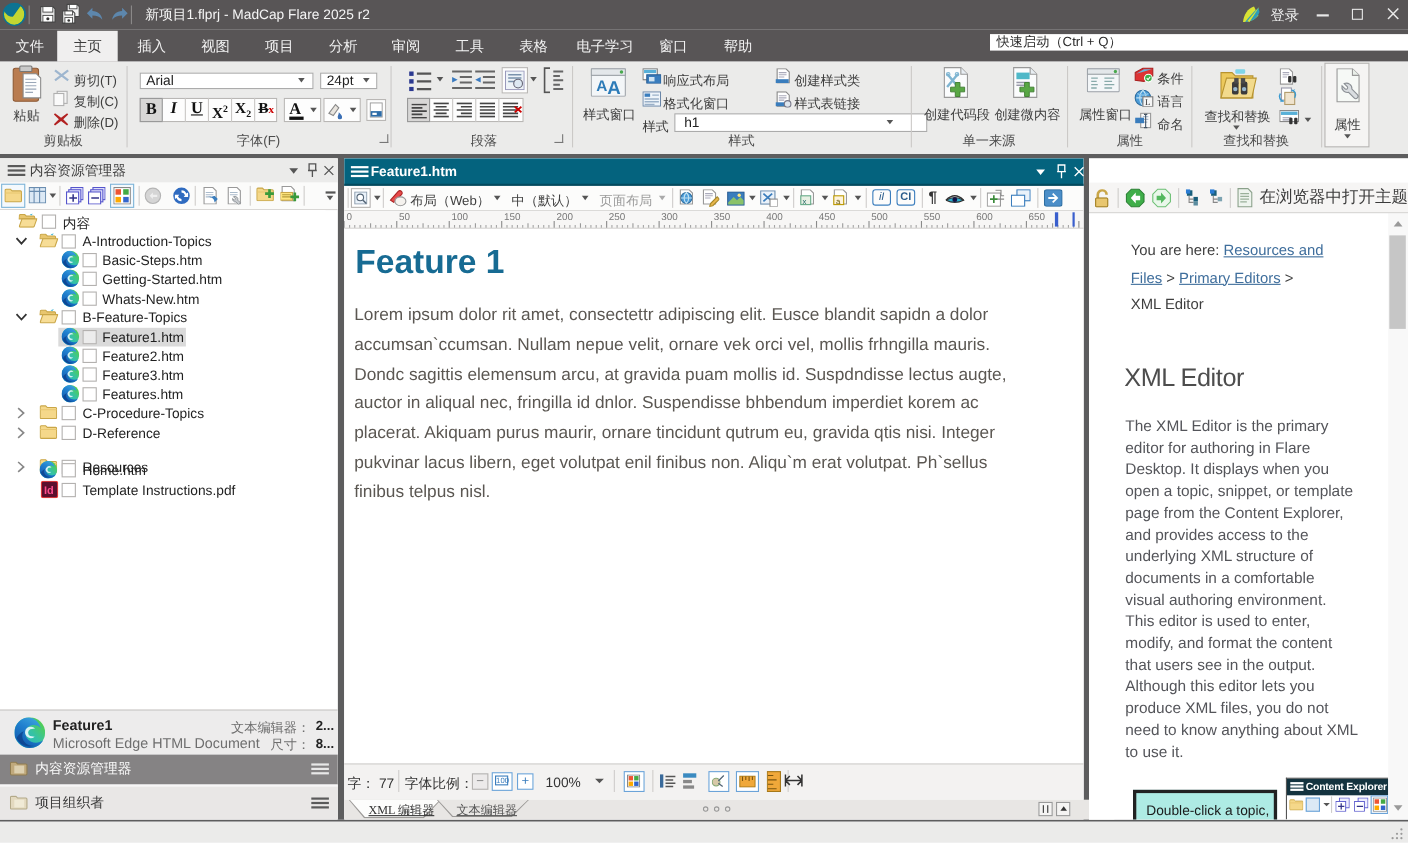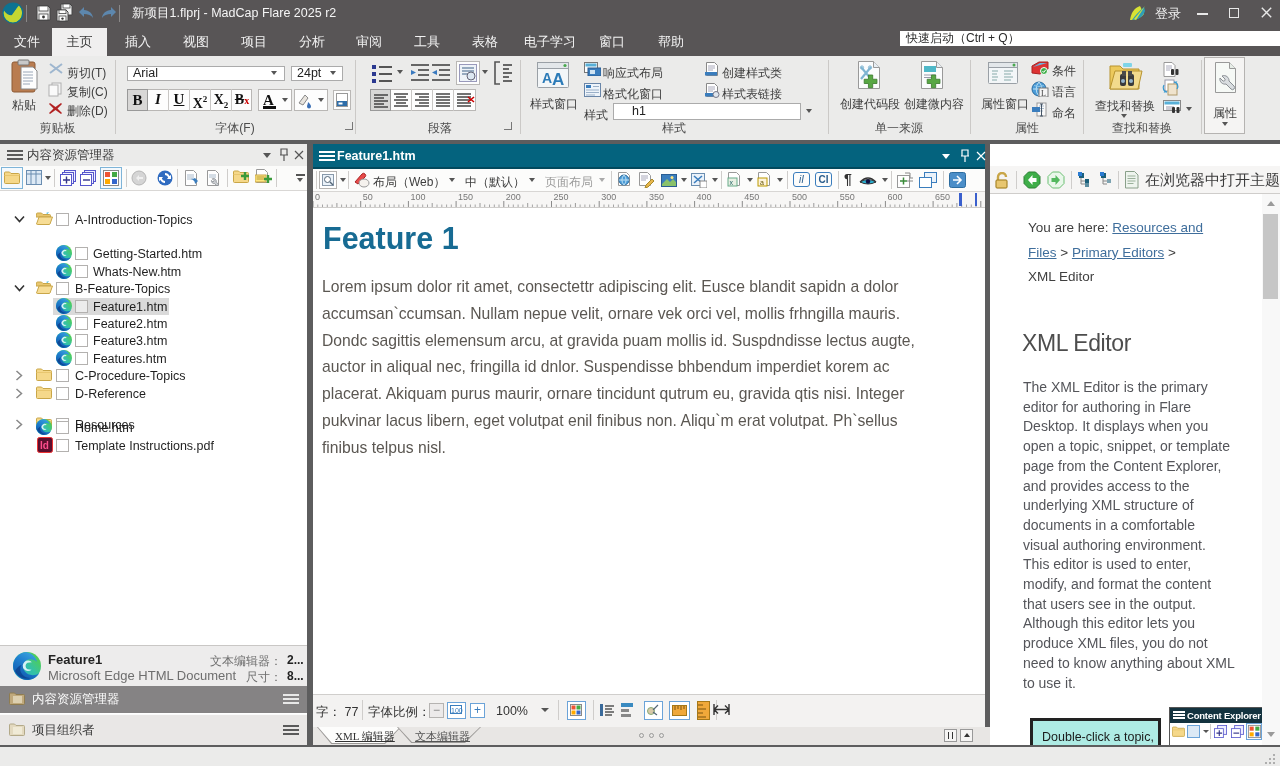--- a/index.html
+++ b/index.html
@@ -247,21 +247,21 @@
     <rect x="6" y="8" width="5" height="4" fill="#cfe3f2"></rect>
   </svg>
   <div class="abs rtext" style="left:603px;top:9px">响应式布局</div>
   <svg class="abs" style="left:584px;top:27px" width="17" height="14" viewBox="0 0 17 14">
     <rect x="0.5" y="0.5" width="16" height="13" fill="#eef4fa" stroke="#6a86a8"></rect>
     <rect x="2" y="2" width="5" height="3" fill="#3a7dbd"></rect>
     <path d="M9 3.5h6M2 7h13M2 9.5h13M2 12h9" stroke="#9ab0c8" stroke-width="1.2"></path>
   </svg>
   <div class="abs rtext" style="left:603px;top:30px">格式化窗口</div>
   <div class="abs rtext" style="left:584px;top:51px">样式</div>
-  <div class="abs" style="left:613px;top:47px;width:188px;height:17px;background:#fff;border:1px solid #ababab;font-size:12.5px;color:#222;line-height:15px;padding-left:18px">h1</div>
+  <div class="abs" style="left:613px;top:47px;width:230px;height:17px;background:#fff;border:1px solid #ababab;font-size:12.5px;color:#222;line-height:15px;padding-left:8px">h1</div>
   <div class="abs" style="left:806px;top:53px;width:0;height:0;border-left:3.5px solid transparent;border-right:3.5px solid transparent;border-top:4px solid #555"></div>
   <svg class="abs" style="left:705px;top:6px" width="14" height="14" viewBox="0 0 14 14">
     <path d="M1.5 0.5 h8 l3 3 v10 h-11 z" fill="#fff" stroke="#888"></path>
     <path d="M3 4h7M3 6h7M3 8h5" stroke="#aab" stroke-width="1"></path>
     <rect x="0" y="10" width="12" height="3.5" fill="#3a7dbd"></rect>
   </svg>
   <div class="abs rtext" style="left:722px;top:9px">创建样式类</div>
   <svg class="abs" style="left:705px;top:27px" width="15" height="15" viewBox="0 0 15 15">
     <path d="M1.5 0.5 h8 l3 3 v10 h-11 z" fill="#fff" stroke="#888"></path>
     <path d="M3 4h7M3 6h7M3 8h5" stroke="#aab" stroke-width="1"></path>
@@ -493,29 +493,43 @@
       <path d="M1.5 0.5 h8 l3 3 v10 h-11 z" fill="#fff" stroke="#999"></path>
       <rect x="0" y="6" width="11" height="7" fill="#ffe680" stroke="#c9a648"></rect>
       <path d="M1.5 8 h8 M1.5 10 h8" stroke="#b59a3a" stroke-width="1"></path>
       <path d="M13 6 v8 M9 10 h8" stroke="#3a9a3a" stroke-width="2.4"></path>
     </svg>
     <div class="abs" style="left:276px;top:3px;width:1px;height:18px;background:#cfcdcb"></div>
     <div class="abs" style="left:296px;top:8px;width:9px;height:2px;background:#555"></div>
     <div class="abs" style="left:297px;top:12px;width:0;height:0;border-left:3.5px solid transparent;border-right:3.5px solid transparent;border-top:4px solid #555"></div>
   </div>
   <div id="ltree">
+    <div class="trow" style="top:2px">
+      <svg class="abs" style="left:17px;top:1px" width="17" height="13">
+            <use href="#foldero"></use>
+          </svg>
+      <span class="chk" style="left:38px"></span>
+          <span class="tlabel" style="left:57px">内容</span>
+    </div>
     <div class="trow" style="top:20px">
       <svg class="abs" style="left:14px;top:4px" width="11" height="8" viewBox="0 0 11 8">
             <path d="M1 1.5 L5.5 6.5 L10 1.5" stroke="#333" stroke-width="1.6" fill="none"></path>
           </svg>
       <svg class="abs" style="left:36px;top:1px" width="17" height="13">
             <use href="#foldero"></use>
           </svg>
       <span class="chk" style="left:56px"></span>
           <span class="tlabel" style="left:75px">A-Introduction-Topics</span>
+    </div>
+    <div class="trow" style="top:37px">
+      <svg class="abs" style="left:56px;top:0" width="16" height="16">
+            <use href="#edge"></use>
+          </svg>
+      <span class="chk" style="left:75px"></span>
+          <span class="tlabel" style="left:93px">Basic-Steps.htm</span>
     </div>
     <div class="trow" style="top:54px">
       <svg class="abs" style="left:56px;top:0" width="16" height="16">
             <use href="#edge"></use>
           </svg>
       <span class="chk" style="left:75px"></span>
           <span class="tlabel" style="left:93px">Getting-Started.htm</span>
     </div>
     <div class="trow" style="top:72px">
       <svg class="abs" style="left:56px;top:0" width="16" height="16">

